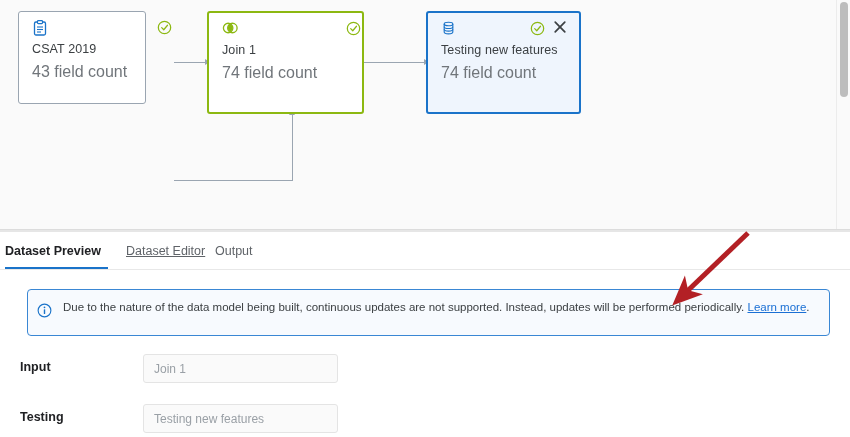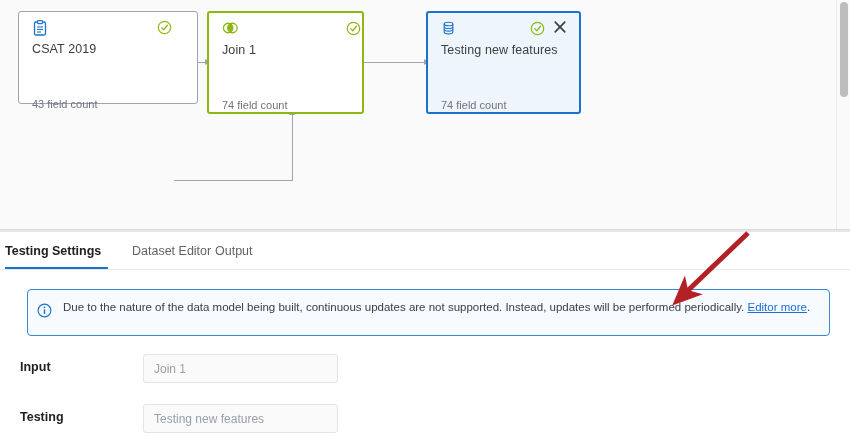--- a/index.html
+++ b/index.html
@@ -80,24 +80,23 @@
     top: 30px;
     font-size: 12.5px;
     color: #3c4043;
     letter-spacing: 0.1px;
     white-space: nowrap;
   }
   .node-sub {
     position: absolute;
     left: 13px;
     top: 51px;
-    font-size: 11px;
+    font-size: 16px;
     color: #70757a;
     white-space: nowrap;
-    margin-top: 35px;
   }
 
   
   .conn {
     position: absolute;
     background: #9aa5b1;
     z-index: 1;
   }
   .conn-h { height: 1px; }
   .conn-v { width: 1px; }
@@ -279,21 +278,21 @@
     <div class="conn conn-h" style="left:174px; top:62px; width:33px;"></div>
     <div class="arrowhead arrow-right" style="left:205px; top:58.5px;"></div>
 
     <div class="conn conn-h" style="left:174px; top:180px; width:118px;"></div>
     <div class="conn conn-v" style="left:292px; top:114px; height:67px;"></div>
     <div class="arrowhead arrow-up" style="left:288.5px; top:110px;"></div>
 
     <div class="conn conn-h" style="left:364px; top:62px; width:62px;"></div>
     <div class="arrowhead arrow-right" style="left:424px; top:58.5px;"></div>
 
-    <div class="node" style="left:18px; top:11px; width:180px; height:93px;">
+    <div class="node" style="left:18px; top:11px; width:128px; height:93px;">
       <div class="node-head">
         <span class="node-icon">
           <svg viewBox="0 0 16 16" width="16" height="16">
             <rect x="2.5" y="2" width="11" height="13" rx="1.5" fill="none" stroke="#1a73c9" stroke-width="1.3"></rect>
             <rect x="5.5" y="0.6" width="5" height="3" rx="0.8" fill="#ffffff" stroke="#1a73c9" stroke-width="1.2"></rect>
             <line x1="5" y1="7" x2="11" y2="7" stroke="#1a73c9" stroke-width="1.1"></line>
             <line x1="5" y1="9.5" x2="11" y2="9.5" stroke="#1a73c9" stroke-width="1.1"></line>
             <line x1="5" y1="12" x2="9" y2="12" stroke="#1a73c9" stroke-width="1.1"></line>
           </svg>
         </span>
@@ -362,39 +361,39 @@
     <div id="canvas-scroll-thumb"></div>
   </div>
 </div>
 
 <div id="canvas-divider"></div>
 
 <div id="bottom-panel">
 
   <div id="tab-bar">
     <div class="tab active" style="left:5px; width:103px;">
-      <span>Testing Settings</span>
-    </div>
-    <div class="tab" style="left:132px;">
+      <span>Dataset Preview</span>
+    </div>
+    <div class="tab" style="left:126px;text-decoration:underline;">
       <span>Dataset Editor</span>
     </div>
     <div class="tab" style="left:215px;">
       <span>Output</span>
     </div>
   </div>
 
   <div id="info-banner">
     <span id="info-icon">
       <svg viewBox="0 0 16 16" width="15" height="15">
         <circle cx="8" cy="8" r="6.8" fill="none" stroke="#1a73c9" stroke-width="1.2"></circle>
         <circle cx="8" cy="4.6" r="0.95" fill="#1a73c9"></circle>
         <rect x="7.25" y="6.6" width="1.5" height="5.2" rx="0.6" fill="#1a73c9"></rect>
       </svg>
     </span>
-    <div id="info-text"><span>Due to the nature of the data model being built, continuous updates are not supported. Instead, updates will be performed periodically. </span><a id="info-link">Editor more</a><span>.</span></div>
+    <div id="info-text"><span>Due to the nature of the data model being built, continuous updates are not supported. Instead, updates will be performed periodically. </span><a id="info-link">Learn more</a><span>.</span></div>
   </div>
 
   <div class="form-row" style="top:122px;">
     <div class="form-label">Input</div>
     <input class="form-input" type="text" readonly="" placeholder="Join 1" style="">
   </div>
 
   <div class="form-row" style="top:172px;">
     <div class="form-label">Testing</div>
     <input class="form-input" type="text" readonly="" placeholder="Testing new features" style="">

